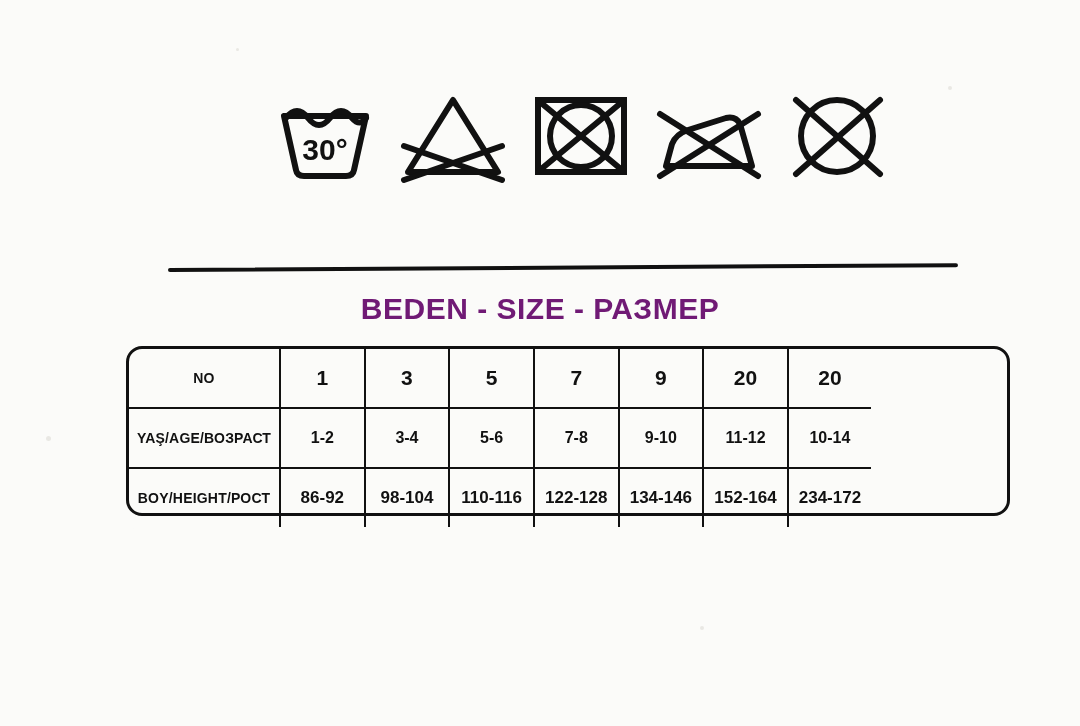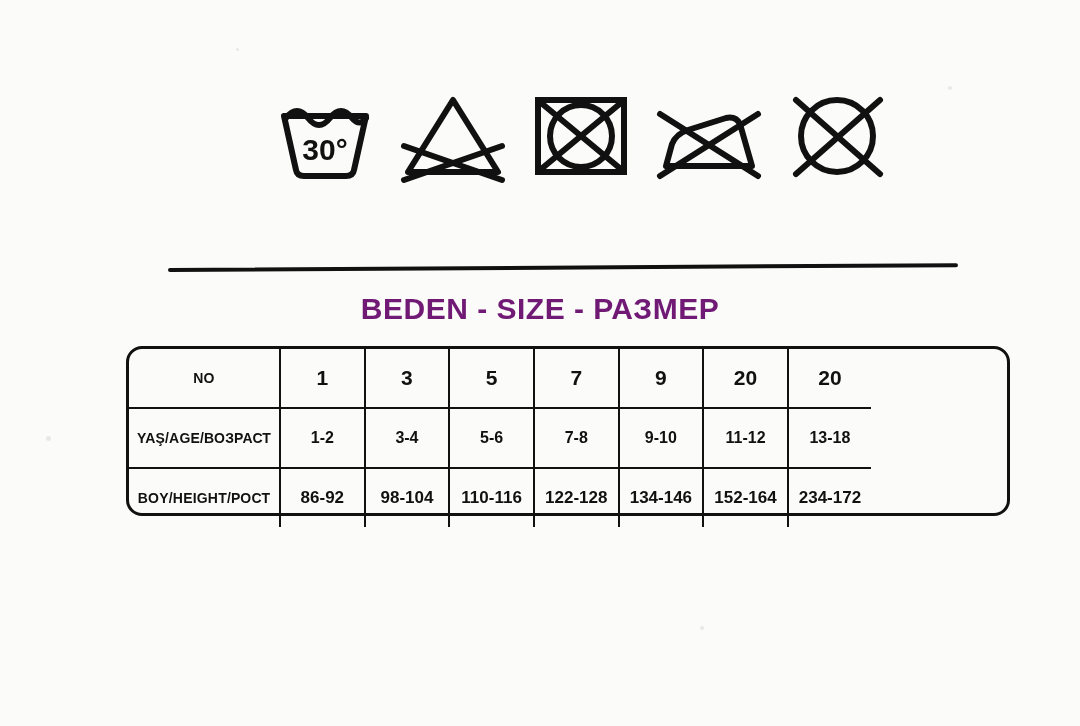--- a/index.html
+++ b/index.html
@@ -188,21 +188,21 @@
         <td>20</td>
       </tr>
       <tr class="row-age">
         <td>YAŞ/AGE/ВОЗРАСТ</td>
         <td>1-2</td>
         <td>3-4</td>
         <td>5-6</td>
         <td>7-8</td>
         <td>9-10</td>
         <td>11-12</td>
-        <td>13-18</td>
+        <td>10-14</td>
       </tr>
       <tr class="row-height">
         <td>BOY/HEIGHT/РОСТ</td>
         <td>86-92</td>
         <td>98-104</td>
         <td>110-116</td>
         <td>122-128</td>
         <td>134-146</td>
         <td>152-164</td>
         <td>234-172</td>

